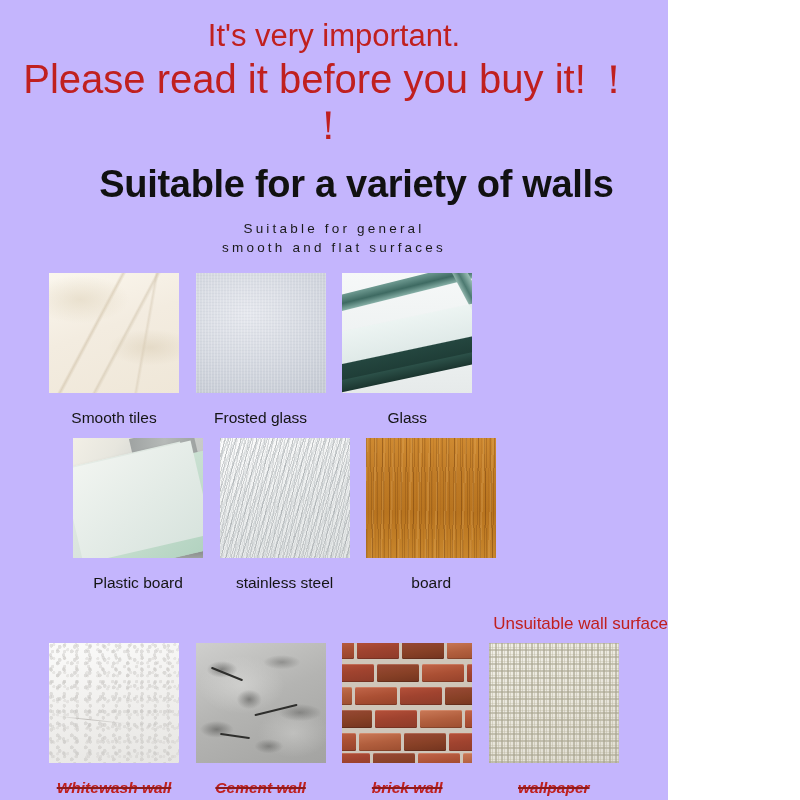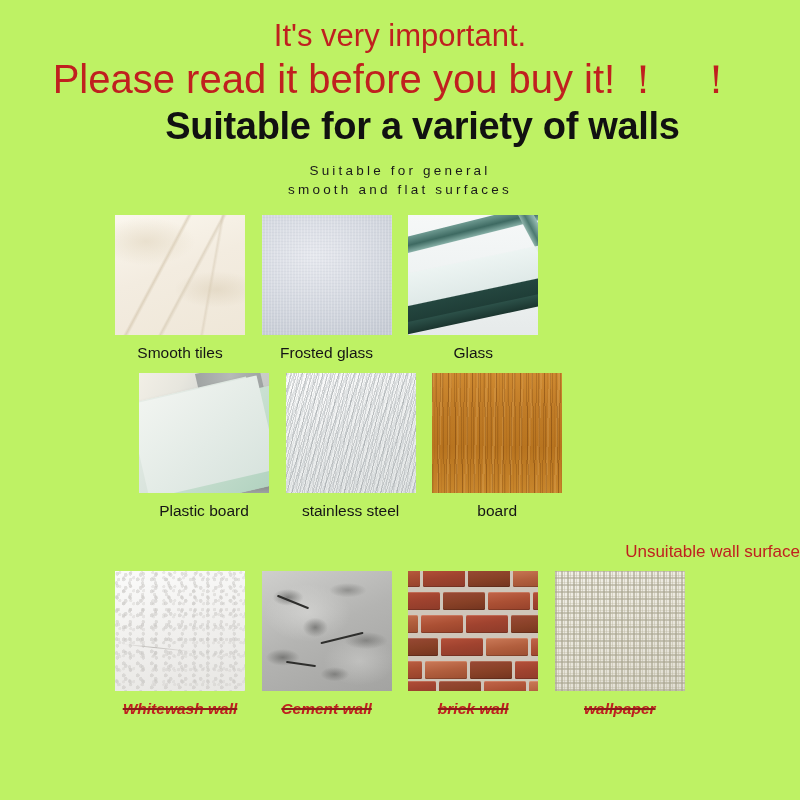--- a/index.html
+++ b/index.html
@@ -10,24 +10,24 @@
   body {
     width: 800px;
     height: 800px;
     font-family: "Liberation Sans", sans-serif;
     color: #111111;
     overflow: hidden;
     position: relative;
   }
 
   .page {
-    width: 800px;
+    width: 668px;
     height: 800px;
     position: relative;
-    background: #bef264;
+    background: #c4b5fd;
   }
 
   
   .alert-block {
     text-align: center;
     padding-top: 16px;
   }
   .alert-line-1 {
     color: #c0201f;
     font-size: 31px;
@@ -45,21 +45,21 @@
     letter-spacing: 11px;
     margin-left: 8px;
   }
 
   .main-title {
     text-align: center;
     font-size: 38px;
     line-height: 48px;
     font-weight: 700;
     color: #111111;
-    margin-top: 0;
+    margin-top: 12px;
     letter-spacing: -0.3px;
     padding-left: 45px;
   }
 
   .subtitle {
     text-align: center;
     margin-top: 11px;
     font-size: 13.5px;
     line-height: 19px;
     letter-spacing: 3.2px;
@@ -89,21 +89,21 @@
     align-items: center;
   }
   .swatch {
     width: 130px;
     height: 120px;
     overflow: hidden;
     position: relative;
     background: #f2f2f2;
   }
   .caption {
-    margin-top: 7px;
+    margin-top: 14px;
     font-size: 15.5px;
     line-height: 22px;
     color: #151515;
     text-align: center;
     white-space: nowrap;
   }
   .caption.bad {
     color: #c0201f;
     font-weight: 600;
     text-decoration: line-through;

